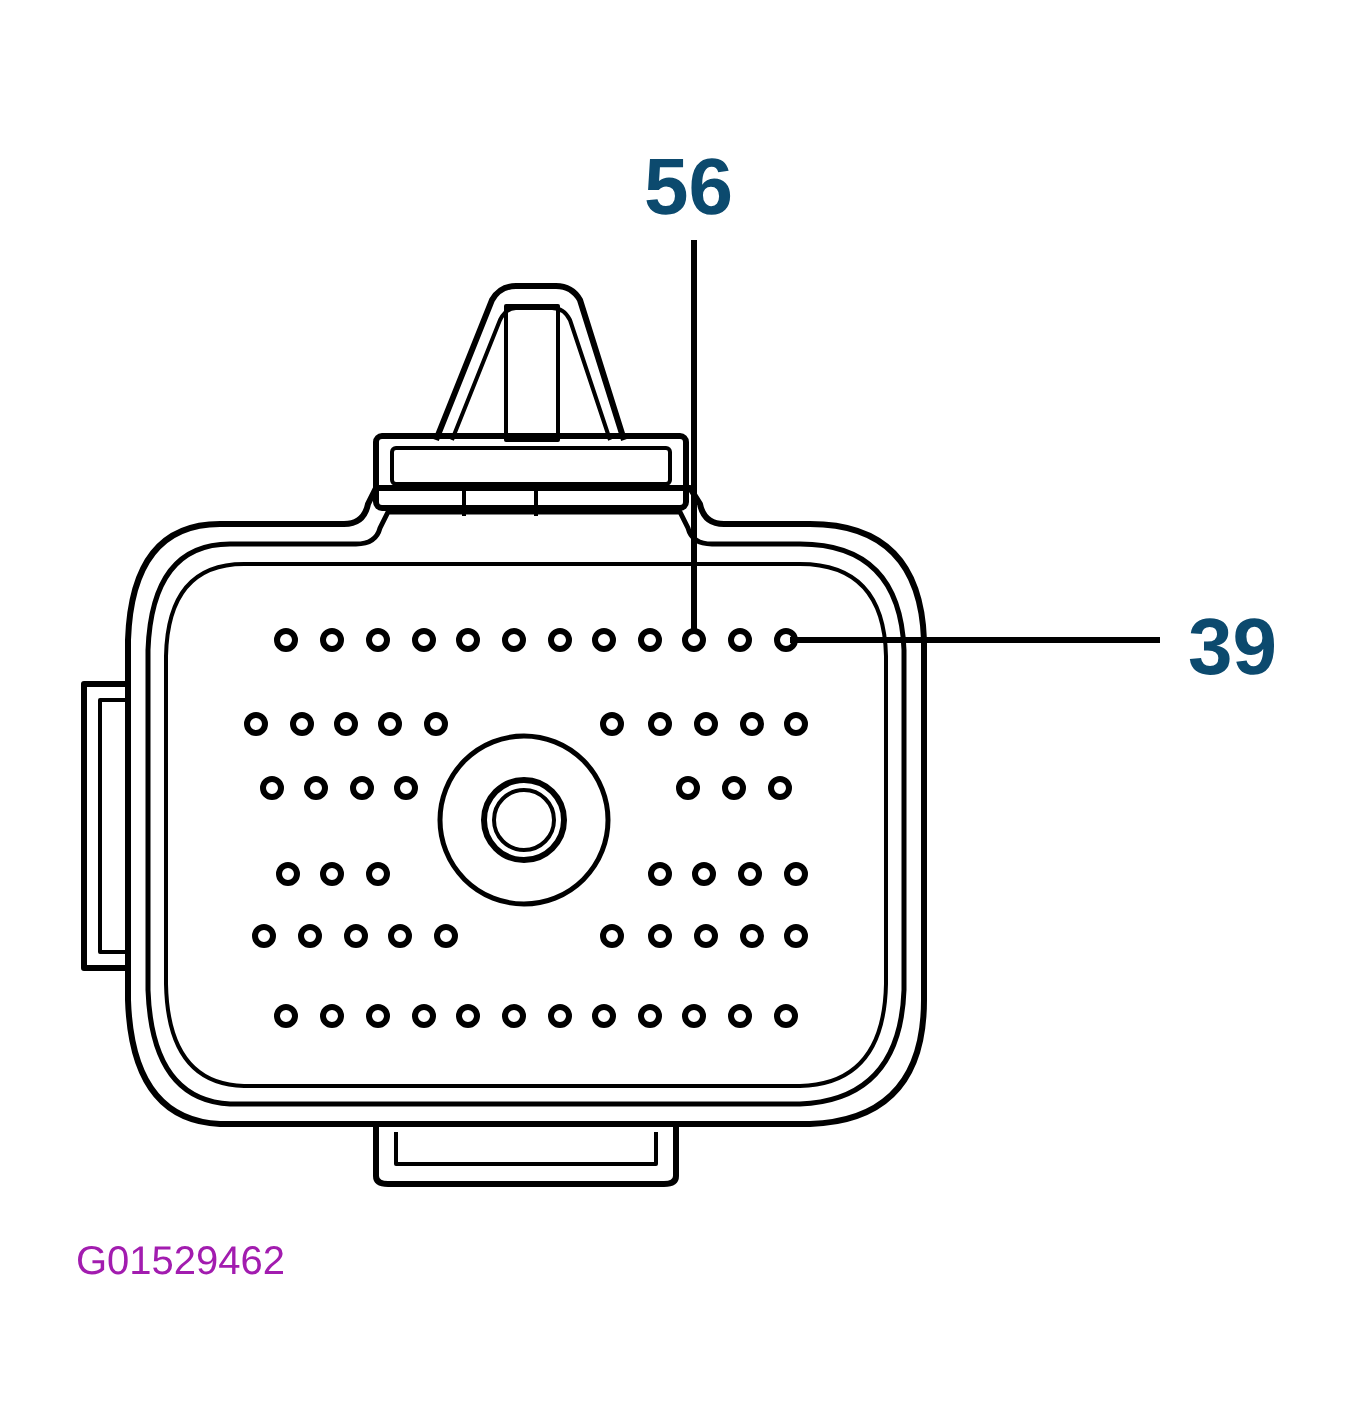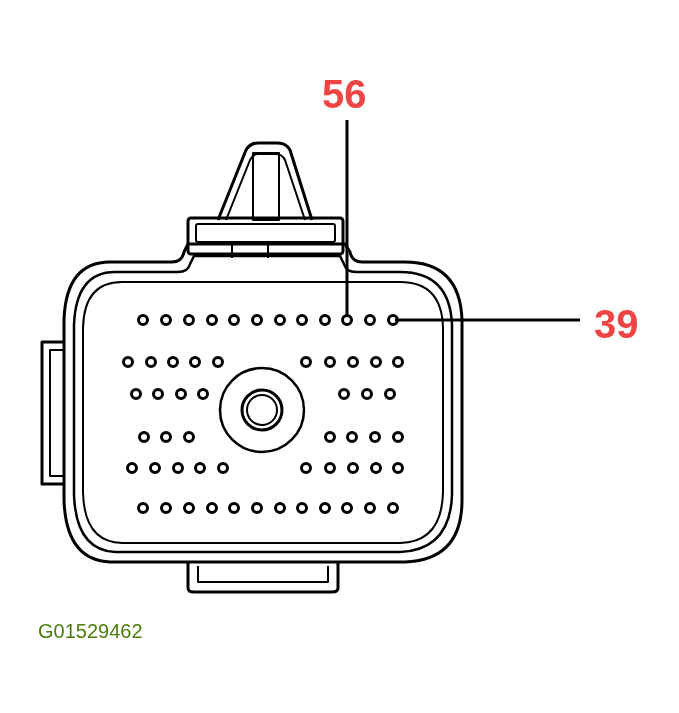--- a/index.html
+++ b/index.html
@@ -1,24 +1,24 @@
 <!DOCTYPE html>
 <html><head>
   <meta charset="utf-8">
   <style>
     html, body { margin: 0; padding: 0; background: #ffffff; }
     body { width: 679px; height: 713px; position: relative; overflow: hidden;
            font-family: "Liberation Sans", sans-serif; }
     #diagram { position: absolute; left: 0; top: 0; width: 679px; height: 713px; }
     .callout { position: absolute; font-family: "Liberation Sans", sans-serif;
-               font-weight: bold; font-size: 40px; color: #ef4444; line-height: 1; }
+               font-weight: bold; font-size: 40px; color: #0c4a6e; line-height: 1; }
     #label-56 { left: 322px; top: 74px; }
     #label-57 { left: 594px; top: 304px; }
     #figure-id { position: absolute; left: 38px; top: 620px; font-size: 20px;
-                 color: #4d7c0f; font-family: "Liberation Sans", sans-serif; }
+                 color: #a21caf; font-family: "Liberation Sans", sans-serif; }
   </style>
 </head>
 <body>
 
 <svg id="diagram" width="679" height="713" viewBox="0 0 679 713" xmlns="http://www.w3.org/2000/svg">
   <g fill="none" stroke="#000" stroke-width="3" stroke-linejoin="round">
 
     <path d="M218,220 L246,150 Q250,143 258,143 L278,143 Q286,143 290,150 L312,220"></path>
     <path stroke-width="2" d="M226,220 L250,160 Q253,154 258,154 L276,154 Q282,154 285,160 L305,220"></path>
     <rect stroke-width="2" x="253" y="153" width="26" height="67"></rect>

